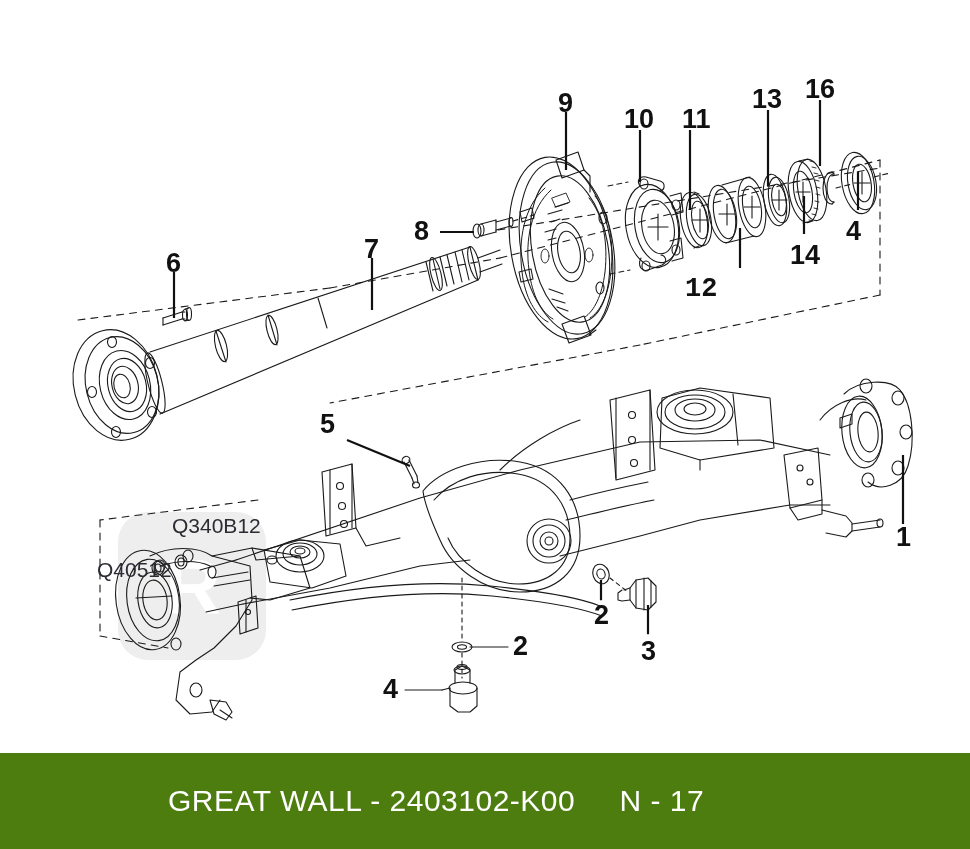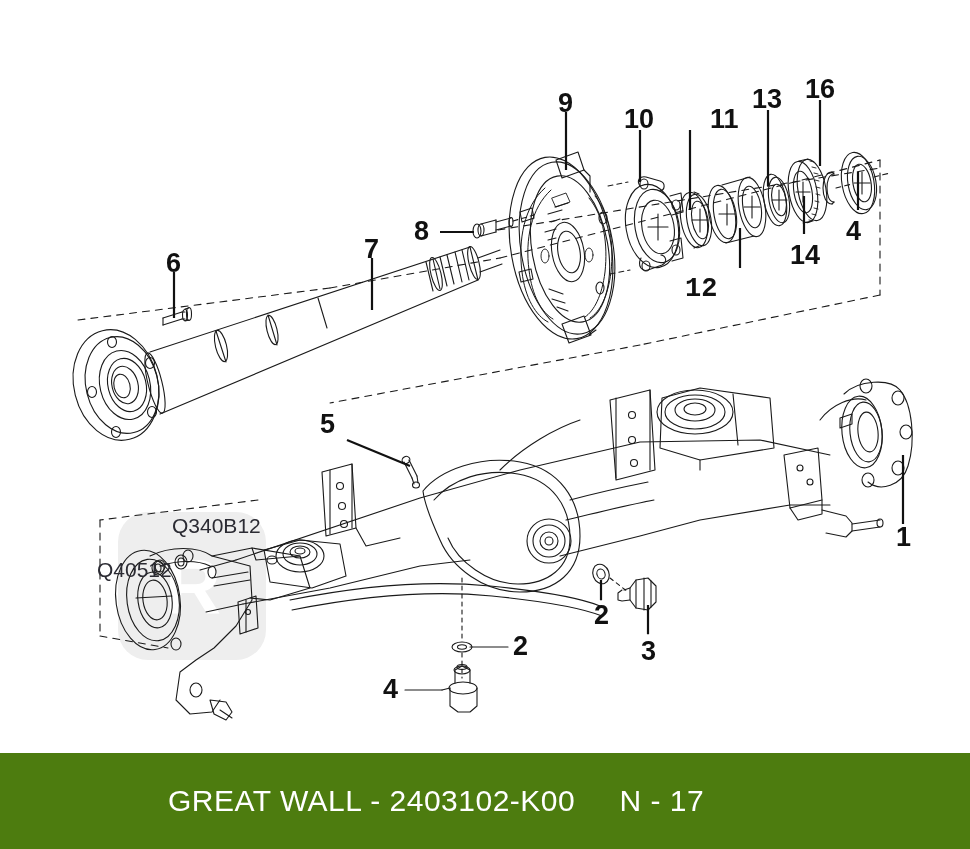--- a/index.html
+++ b/index.html
@@ -531,21 +531,21 @@
     <div class="callout" style="left:513px; top:633px;">2</div>
     <div class="callout" style="left:594px; top:602px;">2</div>
     <div class="callout" style="left:641px; top:638px;">3</div>
     <div class="callout" style="left:383px; top:676px;">4</div>
     <div class="callout" style="left:320px; top:411px;">5</div>
     <div class="callout" style="left:166px; top:250px;">6</div>
     <div class="callout" style="left:364px; top:236px;">7</div>
     <div class="callout" style="left:414px; top:218px;">8</div>
     <div class="callout" style="left:558px; top:90px;">9</div>
     <div class="callout" style="left:624px; top:106px;">10</div>
-    <div class="callout" style="left:710px; top:106px;">11</div>
+    <div class="callout" style="left:682px; top:106px;">11</div>
     <div class="callout" style="left:685px; top:276px;font-family:Liberation Mono, monospace;">12</div>
     <div class="callout" style="left:752px; top:86px;">13</div>
     <div class="callout" style="left:790px; top:242px;">14</div>
     <div class="callout" style="left:805px; top:76px;">16</div>
     <div class="callout" style="left:846px; top:218px;">4</div>
 
     <div class="partcode" style="left:97px;  top:559px;">Q40512</div>
     <div class="partcode" style="left:172px; top:515px;">Q340B12</div>
 
   </div>

